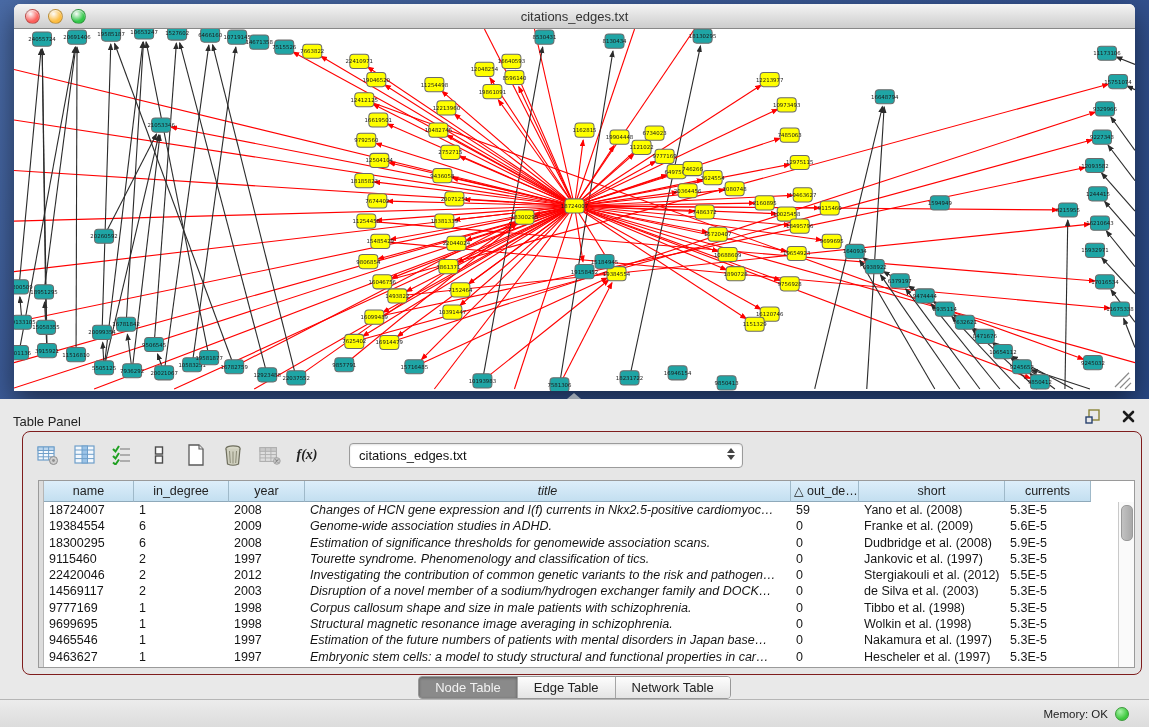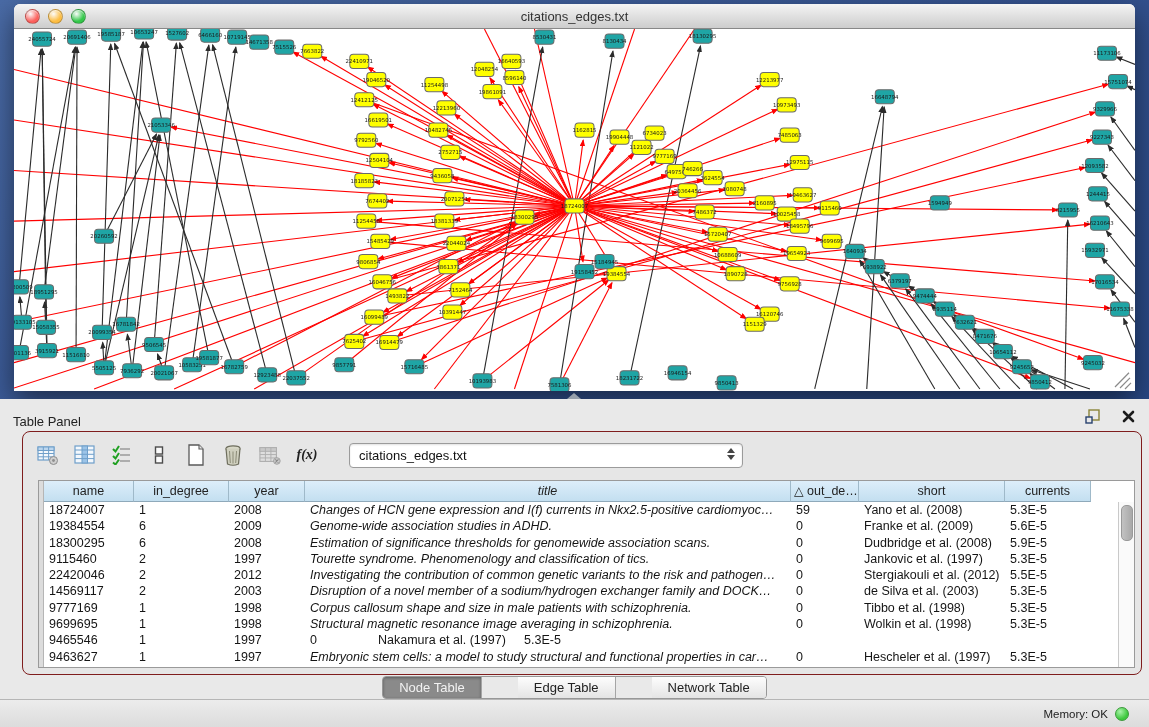--- a/index.html
+++ b/index.html
@@ -47,21 +47,21 @@
   .tbody{position:absolute;left:5px;top:21px;right:16px;bottom:0;}
   .tr{display:flex;height:16.3px;line-height:16.3px;}
   .td{box-sizing:border-box;font-size:12.5px;color:#151515;padding-left:5px;
     overflow:hidden;white-space:nowrap;}
   .c0{width:90px;} .c1{width:95px;} .c2{width:76px;} .c3{width:486px;font-style:italic;} .c4{width:68px;} .c5{width:146px;} .c6{width:86px;}
   .vscroll{position:absolute;right:0;top:21px;bottom:0;width:15px;background:#fafafa;border-left:1px solid #c9c9c9;}
   .vthumb{position:absolute;left:2px;top:3px;width:10px;height:34px;border-radius:5px;
     background:linear-gradient(90deg,#c2c2c2,#a8a8a8);border:1px solid #999;}
   .tabs{position:absolute;left:0;right:0;top:277px;height:21px;display:flex;justify-content:center;}
   .seg{display:flex;border:1px solid #979797;border-radius:4px;overflow:hidden;height:21px;
-    box-shadow:0 1px 1px rgba(255,255,255,.7);gap:36px;}
+    box-shadow:0 1px 1px rgba(255,255,255,.7);}
   .seg-item{padding:0 16px;font-size:13px;line-height:21px;color:#222;
     background:linear-gradient(#fdfdfd,#e4e4e4);border-right:1px solid #a5a5a5;cursor:default;}
   .seg-item:last-child{border-right:none;}
   .seg-item.active{background:#8a8a8a;color:#f2f2f2;box-shadow:inset 0 1px 3px rgba(0,0,0,.35);}
   .statusbar{position:absolute;left:0;right:0;bottom:0;height:27px;
     background:linear-gradient(#ececec,#dcdcdc);border-top:1px solid #b6b6b6;
     display:flex;align-items:center;justify-content:flex-end;padding-right:20px;gap:7px;}
   .mem-text{font-size:11.5px;color:#222;}
   .mem-dot{width:12px;height:12px;border-radius:50%;background:radial-gradient(circle at 35% 30%,#8ef08e,#3ec83e);
     border:1px solid #3a9a3a;}
@@ -938,20 +938,21 @@
             <div class="td c2">1998</div>
             <div class="td c3">Structural magnetic resonance image averaging in schizophrenia.</div>
             <div class="td c4">0</div>
             <div class="td c5">Wolkin et al. (1998)</div>
             <div class="td c6">5.3E-5</div>
           </div>
           <div class="tr">
             <div class="td c0">9465546</div>
             <div class="td c1">1</div>
             <div class="td c2">1997</div>
+            <div class="td c3">Estimation of the future numbers of patients with mental disorders in Japan base…</div>
             <div class="td c4">0</div>
             <div class="td c5">Nakamura et al. (1997)</div>
             <div class="td c6">5.3E-5</div>
           </div>
           <div class="tr">
             <div class="td c0">9463627</div>
             <div class="td c1">1</div>
             <div class="td c2">1997</div>
             <div class="td c3">Embryonic stem cells: a model to study structural and functional properties in car…</div>
             <div class="td c4">0</div>

